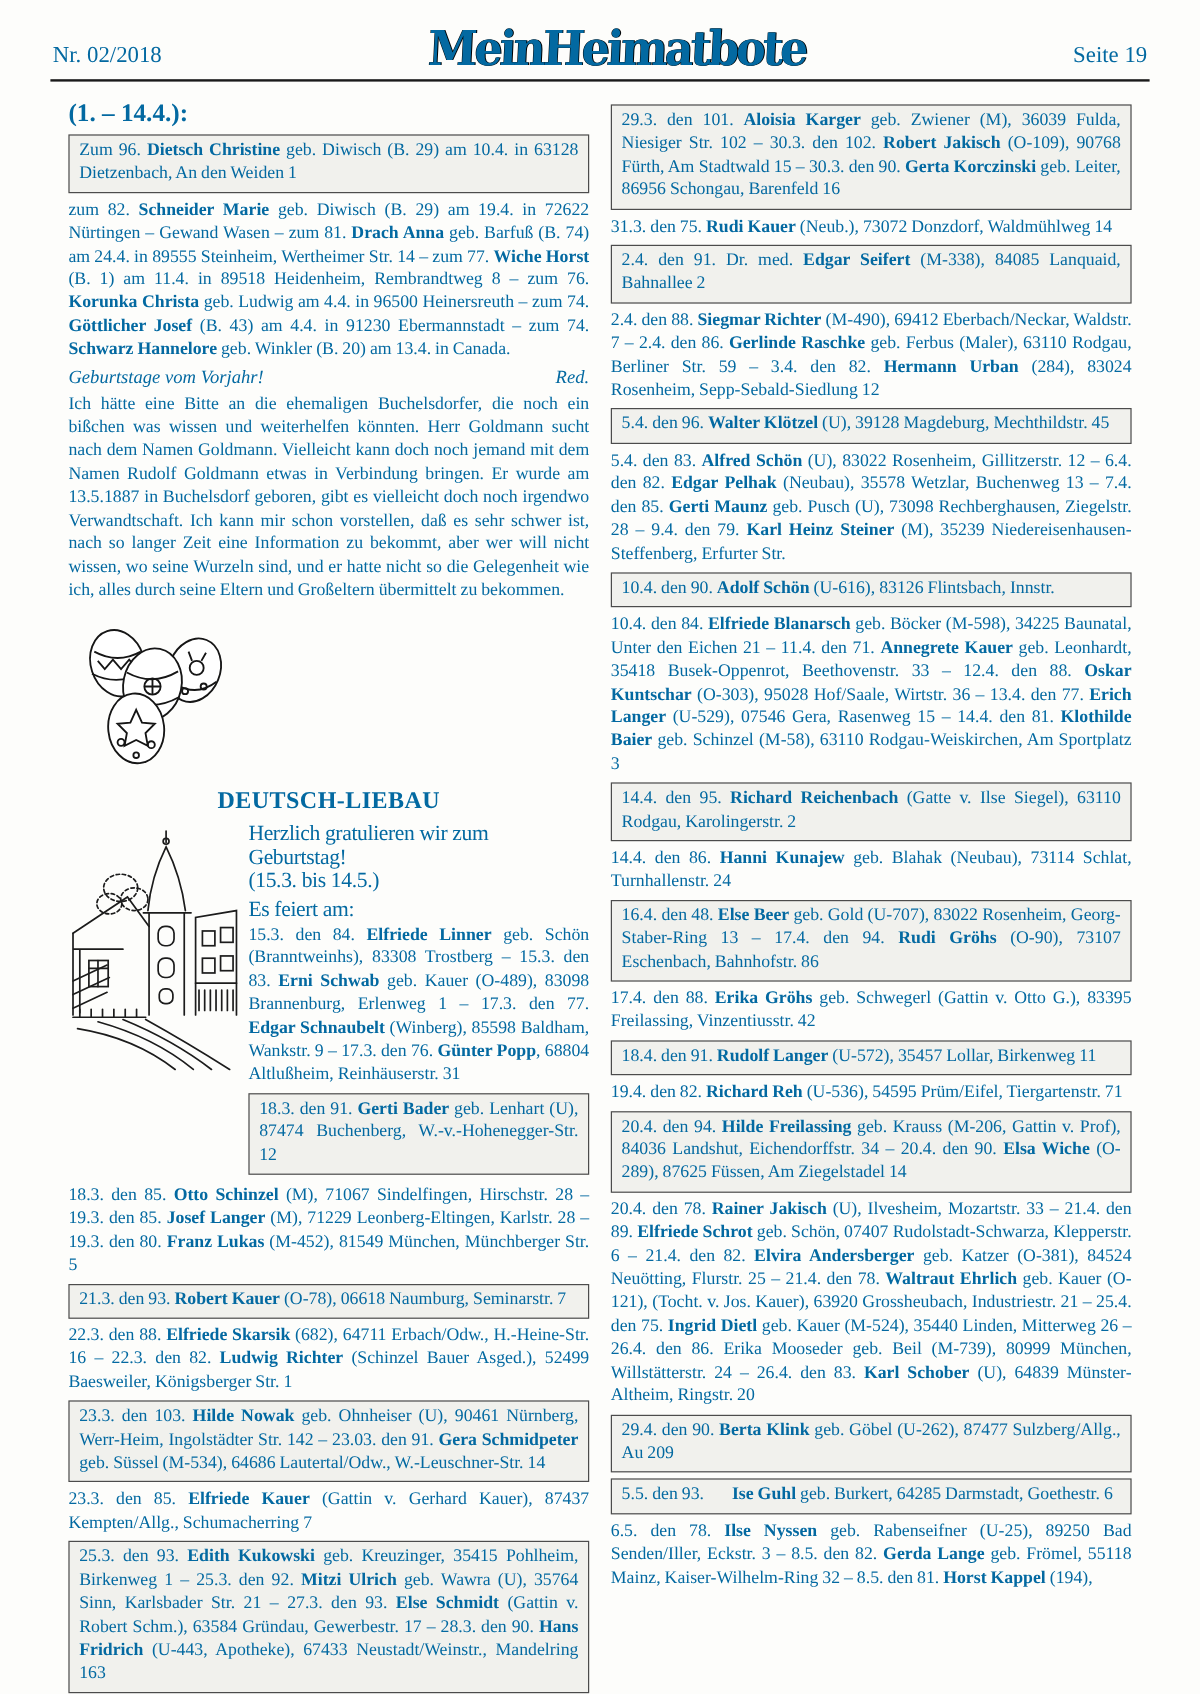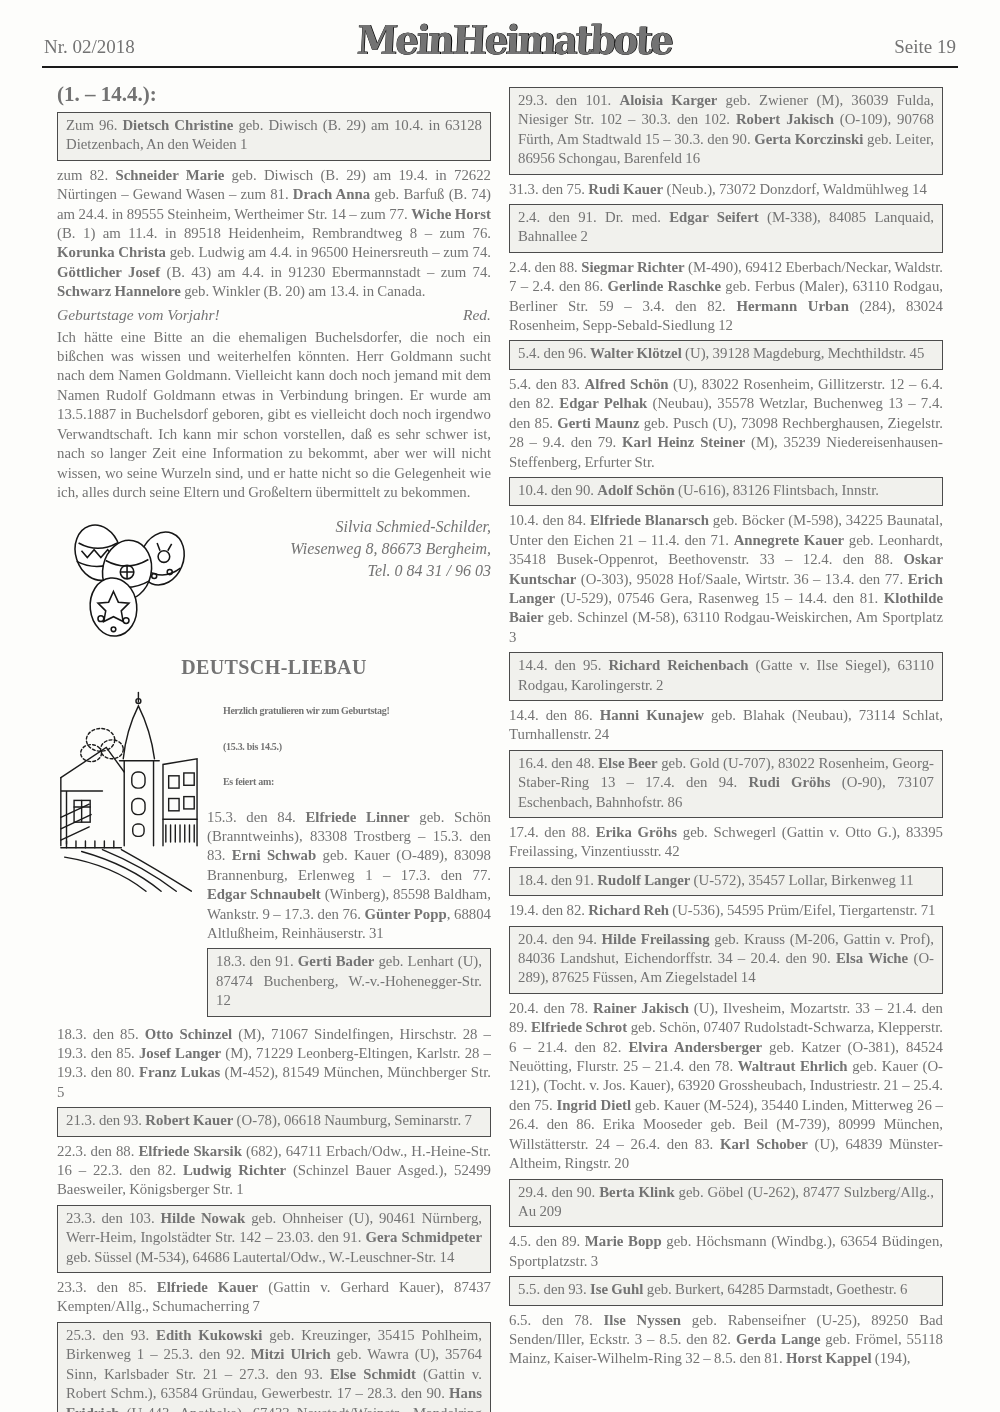--- a/index.html
+++ b/index.html
@@ -1,18 +1,18 @@
 <!DOCTYPE html>
 <html lang="de"><head>
 <meta charset="utf-8">
 <style>
   html,body{margin:0;padding:0;background:#e8e8e8;}
   .page{
     position:relative;width:1000px;height:1412px;margin:0 auto;
-    background:#fdfdfb;color:#737373;overflow:hidden;
+    background:#fdfdfb;color:#0369a1;overflow:hidden;
     font-family:"Liberation Serif","DejaVu Serif",serif;
   }
   
   .hdr{display:flex;justify-content:space-between;align-items:flex-end;padding:22px 44px 8px;}
   .hdr-side{font-size:19px;line-height:22px;}
   .masthead{
     font-family:"DejaVu Serif",serif;font-weight:bold;font-size:37px;line-height:36px;
     letter-spacing:-2.5px;transform:scaleY(1.08) skewX(-3deg);
     text-shadow:0.8px 0 #000, -0.4px 0 #000;white-space:nowrap;
   }
@@ -28,21 +28,21 @@
   .box p.entry{margin:1px 0;}
   .range-heading{font-size:21px;font-weight:bold;margin:0 0 4px;}
   .vorjahr{display:flex;justify-content:space-between;font-style:italic;font-size:15.5px;line-height:20px;margin:2px 0;}
   .sig-block{display:flex;align-items:flex-start;margin:4px 0 0;}
   .eggs-fig{width:128px;flex:none;margin-left:8px;}
   .sig{flex:1;text-align:right;font-style:italic;font-size:16px;line-height:22px;padding-top:10px;}
   .section-title{text-align:center;font-weight:bold;font-size:20px;letter-spacing:.4px;margin:12px 0 6px;}
   .church-row{display:flex;gap:8px;margin-top:2px;}
   .church-fig{width:142px;flex:none;}
   .church-text{flex:1;min-width:0;}
-  .greeting{font-weight:bold;font-size:10px;line-height:19.4px;letter-spacing:-0.3px;margin:16px;}
+  .greeting{font-weight:normal;font-size:18px;line-height:19.4px;letter-spacing:-0.3px;margin:0;}
   .greeting.sp{margin-bottom:4px;}
   svg{display:block;}
 </style>
 </head>
 <body>
 
 <div class="page">
 
   <div class="hdr">
     <div class="hdr-side">Nr. 02/2018</div>
@@ -105,25 +105,20 @@
                   <ellipse cx="50" cy="104" rx="24" ry="30"></ellipse>
                 </g>
               <g fill="none">
                 <path d="M50 88 l5 11 11 1 -8 8 2 11 -10 -5 -10 5 2 -11 -8 -8 11 -1 z"></path>
                 <circle cx="63" cy="118" r="3"></circle>
                   <circle cx="37" cy="116" r="3"></circle>
                   <circle cx="50" cy="127" r="2.4"></circle>
               </g>
             </g>
           </svg>
-        </div>
-        <div class="sig">
-          <div>Silvia Schmied-Schilder,</div>
-          <div>Wiesenweg 8, 86673 Bergheim,</div>
-          <div>Tel. 0 84 31 / 96 03</div>
         </div>
       </div>
 
       <div class="section-title">DEUTSCH-LIEBAU</div>
 
       <div class="church-row">
         <div class="church-fig">
           <svg viewBox="0 0 150 222" width="142" height="210">
             <g fill="none" stroke="#1c1c1c" stroke-width="1.5" stroke-linecap="round">
               <path d="M86 8 v10"></path>
@@ -238,23 +233,22 @@
       <div class="box">
         <p class="entry"><span>20.4. den 94. </span><span style="font-weight: bold;">Hilde Freilassing</span><span> geb. Krauss (M-206, Gattin v. Prof), 84036 Landshut, Eichendorffstr. 34 – 20.4. den 90. </span><span style="font-weight: bold;">Elsa Wiche</span><span> (O-289), 87625 Füssen, Am Ziegelstadel 14</span></p>
       </div>
 
       <p class="entry"><span>20.4. den 78. </span><span style="font-weight: bold;">Rainer Jakisch</span><span> (U), Ilvesheim, Mozartstr. 33 – 21.4. den 89. </span><span style="font-weight: bold;">Elfriede Schrot</span><span> geb. Schön, 07407 Rudolstadt-Schwarza, Klepperstr. 6 – 21.4. den 82. </span><span style="font-weight: bold;">Elvira Andersberger</span><span> geb. Katzer (O-381), 84524 Neuötting, Flurstr. 25 – 21.4. den 78. </span><span style="font-weight: bold;">Waltraut Ehrlich</span><span> geb. Kauer (O-121), (Tocht. v. Jos. Kauer), 63920 Grossheubach, Industriestr. 21 – 25.4. den 75. </span><span style="font-weight: bold;">Ingrid Dietl</span><span> geb. Kauer (M-524), 35440 Linden, Mitterweg 26 – 26.4. den 86. Erika Mooseder geb. Beil (M-739), 80999 München, Willstätterstr. 24 – 26.4. den 83. </span><span style="font-weight: bold;">Karl Schober</span><span> (U), 64839 Münster-Altheim, Ringstr. 20</span></p>
 
       <div class="box">
         <p class="entry"><span>29.4. den 90. </span><span style="font-weight: bold;">Berta Klink</span><span> geb. Göbel (U-262), 87477 Sulzberg/Allg., Au 209</span></p>
       </div>
 
-      <p class="entry"><span>4.5. den 89. </span><span style="font-weight: bold;">Marie Bopp</span><span> geb. Höchsmann (Windbg.), 63654 Büdingen, Sportplatzstr. 3</span></p>
-
-      <div class="box">
-        <p class="entry"><span>5.5. den 93. </span><span style="font-weight: bold;">Ise Guhl</span><span> geb. Burkert, 64285 Darmstadt, Goethestr. 6</span></p>
+
+      <div class="box">
+        <p class="entry"><span>5.5. den 93. </span><span style="font-weight: bold; margin-left: 20px;">Ise Guhl</span><span> geb. Burkert, 64285 Darmstadt, Goethestr. 6</span></p>
       </div>
 
       <p class="entry"><span>6.5. den 78. </span><span style="font-weight: bold;">Ilse Nyssen</span><span> geb. Rabenseifner (U-25), 89250 Bad Senden/Iller, Eckstr. 3 – 8.5. den 82. </span><span style="font-weight: bold;">Gerda Lange</span><span> geb. Frömel, 55118 Mainz, Kaiser-Wilhelm-Ring 32 – 8.5. den 81. </span><span style="font-weight: bold;">Horst Kappel</span><span> (194),</span></p>
 
     </div>
   </div>
 </div>
 
 </body></html>

